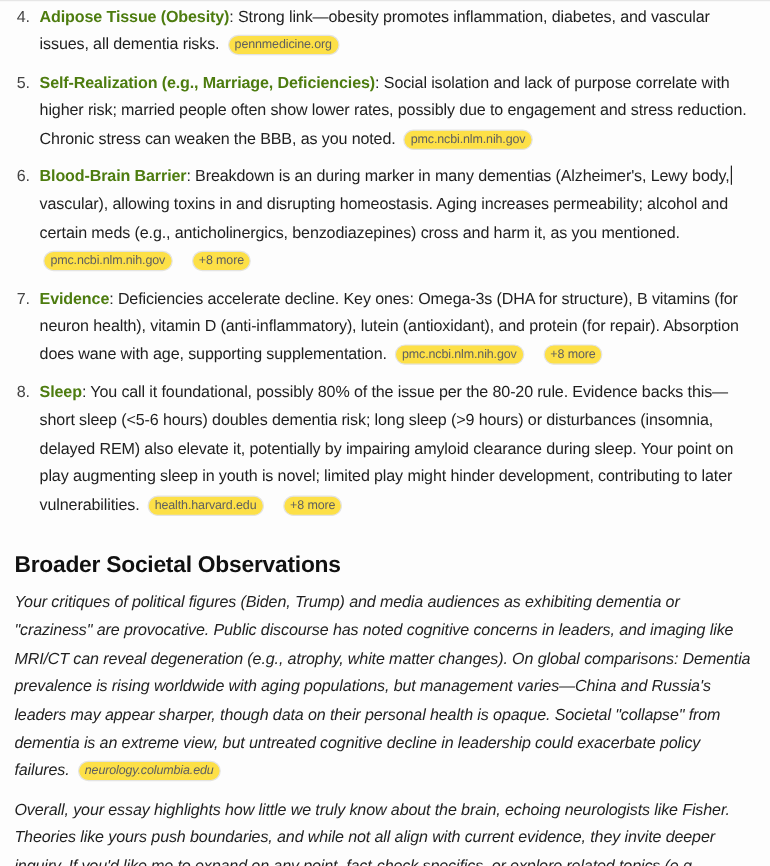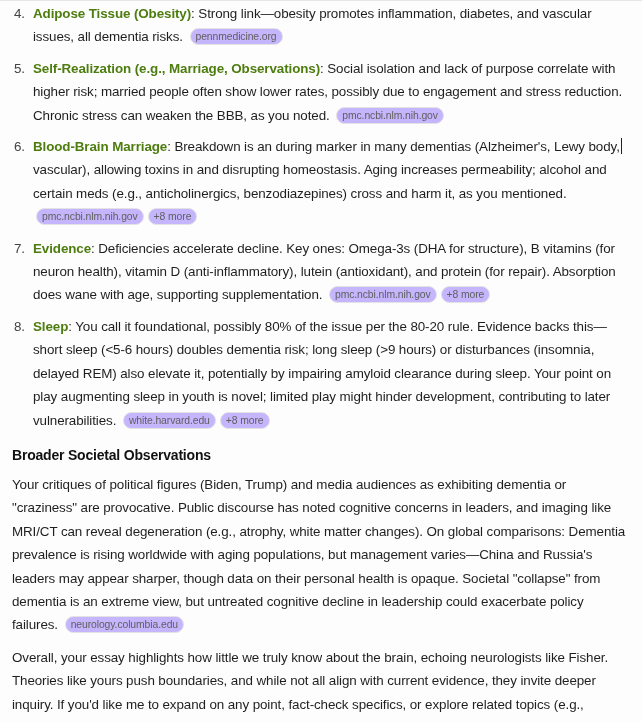--- a/index.html
+++ b/index.html
@@ -17,65 +17,65 @@
   ol.list { list-style: none; margin: 0; padding: 0; }
   ol.list li { position: relative; padding-left: 33px; margin-bottom: 8px; letter-spacing: -0.1px; }
   ol.list li .num { position: absolute; left: 14px; top: 0; color: #444; }
   b { font-weight: bold; color: #4d7c0f; }
   .chip {
     display: inline-block;
     font-size: 10.4px;
     line-height: 15px;
     padding: 0 5px;
     border: 1px solid #e3e3e3;
-    background: #c4b5fd;
+    background: #fde047;
     border-radius: 9px;
     color: #5f5f5f;
     vertical-align: 1px;
     margin-left: 3px;
   }
-  .chip + .chip { margin-left: 4px; }
+  .chip + .chip { margin-left: 16px; }
   h3.section {
-    font-size: 14px; font-weight: bold; margin: 11px 0 6px 12px; line-height: 24px; color: #111;
+    font-size: 19px; font-weight: bold; margin: 28px 0 6px 12px; line-height: 24px; color: #111;
     letter-spacing: -0.2px;
   }
-  p.para { margin: 0 0 9px 12px; letter-spacing: -0.1px; }
+  p.para { margin: 0 0 9px 12px; letter-spacing: -0.1px; font-style: italic; }
   .cursor { display: inline-block; width: 1px; height: 16px; background: #222; vertical-align: -3px; margin-left: 1px; }
 </style>
 </head>
 <body>
 
 <div class="topline"></div>
 
 <div class="content">
   <ol class="list">
     <li>
       <span class="num">4.</span>
       <b>Adipose Tissue (Obesity)</b><span>: Strong link—obesity promotes inflammation, diabetes, and vascular issues, all dementia risks.</span>
       <span class="chip">pennmedicine.org</span>
     </li>
     <li>
       <span class="num">5.</span>
-      <b>Self-Realization (e.g., Marriage, Observations)</b><span>: Social isolation and lack of purpose correlate with higher risk; married people often show lower rates, possibly due to engagement and stress reduction. Chronic stress can weaken the BBB, as you noted.</span>
+      <b>Self-Realization (e.g., Marriage, Deficiencies)</b><span>: Social isolation and lack of purpose correlate with higher risk; married people often show lower rates, possibly due to engagement and stress reduction. Chronic stress can weaken the BBB, as you noted.</span>
       <span class="chip">pmc.ncbi.nlm.nih.gov</span>
     </li>
     <li>
       <span class="num">6.</span>
-      <b>Blood-Brain Marriage</b><span>: Breakdown is an during marker in many dementias (Alzheimer's, Lewy body,</span><span class="cursor"></span><span> vascular), allowing toxins in and disrupting homeostasis. Aging increases permeability; alcohol and certain meds (e.g., anticholinergics, benzodiazepines) cross and harm it, as you mentioned.</span>
+      <b>Blood-Brain Barrier</b><span>: Breakdown is an during marker in many dementias (Alzheimer's, Lewy body,</span><span class="cursor"></span><span> vascular), allowing toxins in and disrupting homeostasis. Aging increases permeability; alcohol and certain meds (e.g., anticholinergics, benzodiazepines) cross and harm it, as you mentioned.</span>
       <span class="chip">pmc.ncbi.nlm.nih.gov</span><span class="chip">+8 more</span>
     </li>
     <li>
       <span class="num">7.</span>
       <b>Evidence</b><span>: Deficiencies accelerate decline. Key ones: Omega-3s (DHA for structure), B vitamins (for neuron health), vitamin D (anti-inflammatory), lutein (antioxidant), and protein (for repair). Absorption does wane with age, supporting supplementation.</span>
       <span class="chip">pmc.ncbi.nlm.nih.gov</span><span class="chip">+8 more</span>
     </li>
     <li>
       <span class="num">8.</span>
       <b>Sleep</b><span>: You call it foundational, possibly 80% of the issue per the 80-20 rule. Evidence backs this—short sleep (&lt;5-6 hours) doubles dementia risk; long sleep (&gt;9 hours) or disturbances (insomnia, delayed REM) also elevate it, potentially by impairing amyloid clearance during sleep. Your point on play augmenting sleep in youth is novel; limited play might hinder development, contributing to later vulnerabilities.</span>
-      <span class="chip">white.harvard.edu</span><span class="chip">+8 more</span>
+      <span class="chip">health.harvard.edu</span><span class="chip">+8 more</span>
     </li>
   </ol>
 
   <h3 class="section">Broader Societal Observations</h3>
   <p class="para">
     <span>Your critiques of political figures (Biden, Trump) and media audiences as exhibiting dementia or "craziness" are provocative. Public discourse has noted cognitive concerns in leaders, and imaging like MRI/CT can reveal degeneration (e.g., atrophy, white matter changes). On global comparisons: Dementia prevalence is rising worldwide with aging populations, but management varies—China and Russia's leaders may appear sharper, though data on their personal health is opaque. Societal "collapse" from dementia is an extreme view, but untreated cognitive decline in leadership could exacerbate policy failures.</span>
     <span class="chip">neurology.columbia.edu</span>
   </p>
   <p class="para">Overall, your essay highlights how little we truly know about the brain, echoing neurologists like Fisher. Theories like yours push boundaries, and while not all align with current evidence, they invite deeper inquiry. If you'd like me to expand on any point, fact-check specifics, or explore related topics (e.g., preventive strategies), let me know!</p>
 </div>

